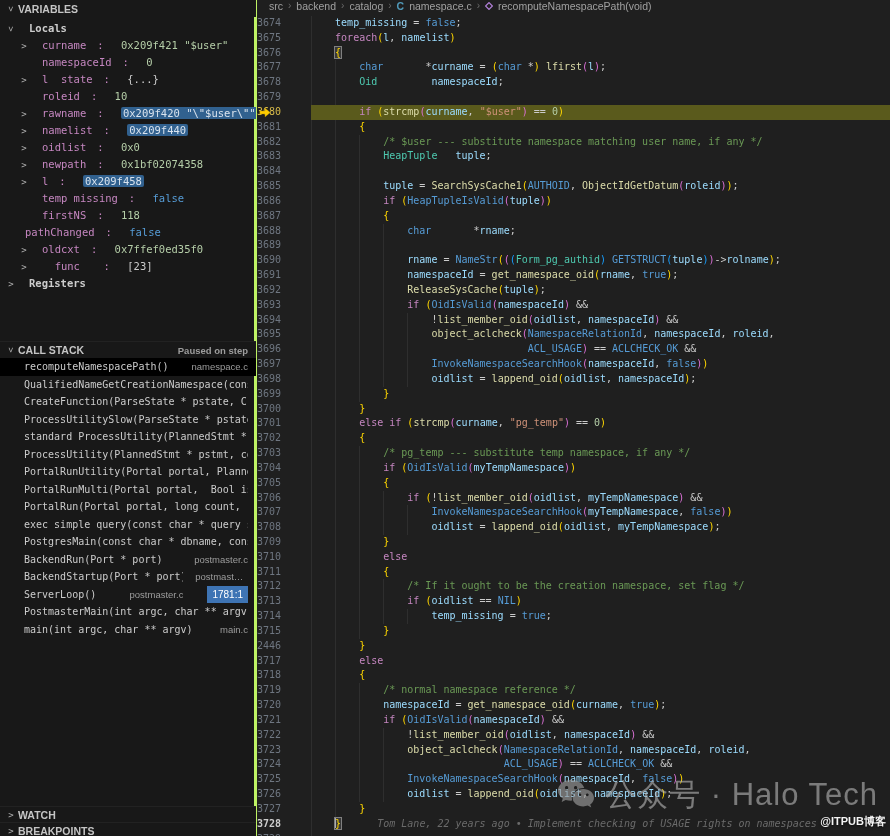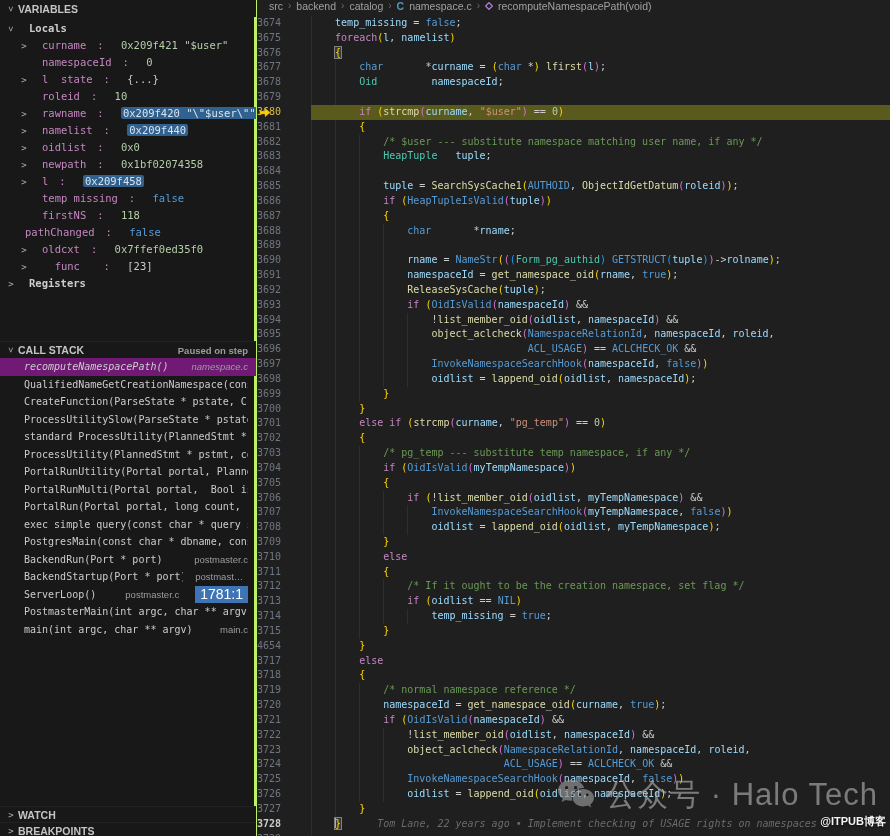--- a/index.html
+++ b/index.html
@@ -47,25 +47,25 @@
     font-family:"DejaVu Sans Mono",monospace; font-size:10px; color:#cccccc;
     white-space:pre; overflow:hidden;
   }
   .frame .fn { overflow:hidden; flex:0 1 auto; }
   .frame .file {
     margin-left:auto; padding-left:12px; flex:0 1 auto;
     font-family:"Liberation Sans",sans-serif; font-size:9.5px; color:#9d9d9d;
     white-space:nowrap; overflow:hidden; text-overflow:ellipsis;
   }
   .frame .badge {
-    flex:none; margin-left:16px; background:#3e74b4; color:#ffffff;
-    font-family:"Liberation Sans",sans-serif; font-size:14px; line-height:11px;
+    flex:none; margin-left:24px; background:#3e74b4; color:#ffffff;
+    font-family:"Liberation Sans",sans-serif; font-size:10px; line-height:11px;
     border-radius:8px; padding:18px 5px;
   }
-  .frame.selected { background:#701a75;font-style:italic; }
+  .frame.selected { background:#000000; }
 
   
   .editor { position:absolute; left:257px; top:0; width:633px; height:836px; background:#1f1f1f; overflow:hidden; }
   .breadcrumb {
     display:flex; align-items:flex-start; gap:5px; height:16px; padding-left:12px;
     font-size:10.5px; color:#a0a0a0; white-space:nowrap;
   }
   .bc-sep { color:#6a6a6a; font-size:10px; }
   .c-icon { color:#519aba; font-weight:bold; font-size:10.5px; font-family:"Liberation Sans",sans-serif; }
   .m-icon { width:8px; height:8px; flex:none; }
@@ -243,21 +243,21 @@
       <div class="line"><div class="gutter">3706</div><div class="content"><span class="guide"></span><span class="guide"></span><span class="guide"></span><span class="guide"></span><span class="tk-kc">if</span><span class="tk-o"> </span><span class="tk-b1">(</span><span class="tk-o">!</span><span class="tk-f">list_member_oid</span><span class="tk-b2">(</span><span class="tk-v">oidlist</span><span class="tk-o">, </span><span class="tk-v">myTempNamespace</span><span class="tk-b2">)</span><span class="tk-o"> &amp;&amp;</span></div></div>
       <div class="line"><div class="gutter">3707</div><div class="content"><span class="guide"></span><span class="guide"></span><span class="guide"></span><span class="guide"></span><span class="guide"></span><span class="tk-k">InvokeNamespaceSearchHook</span><span class="tk-b2">(</span><span class="tk-v">myTempNamespace</span><span class="tk-o">, </span><span class="tk-k">false</span><span class="tk-b2">)</span><span class="tk-b1">)</span></div></div>
       <div class="line"><div class="gutter">3708</div><div class="content"><span class="guide"></span><span class="guide"></span><span class="guide"></span><span class="guide"></span><span class="guide"></span><span class="tk-v">oidlist</span><span class="tk-o"> = </span><span class="tk-f">lappend_oid</span><span class="tk-b1">(</span><span class="tk-v">oidlist</span><span class="tk-o">, </span><span class="tk-v">myTempNamespace</span><span class="tk-b1">)</span><span class="tk-o">;</span></div></div>
       <div class="line"><div class="gutter">3709</div><div class="content"><span class="guide"></span><span class="guide"></span><span class="guide"></span><span class="tk-b1">}</span></div></div>
       <div class="line"><div class="gutter">3710</div><div class="content"><span class="guide"></span><span class="guide"></span><span class="guide"></span><span class="tk-kc">else</span></div></div>
       <div class="line"><div class="gutter">3711</div><div class="content"><span class="guide"></span><span class="guide"></span><span class="guide"></span><span class="tk-b1">{</span></div></div>
       <div class="line"><div class="gutter">3712</div><div class="content"><span class="guide"></span><span class="guide"></span><span class="guide"></span><span class="guide"></span><span class="tk-c">/* If it ought to be the creation namespace, set flag */</span></div></div>
       <div class="line"><div class="gutter">3713</div><div class="content"><span class="guide"></span><span class="guide"></span><span class="guide"></span><span class="guide"></span><span class="tk-kc">if</span><span class="tk-o"> </span><span class="tk-b1">(</span><span class="tk-v">oidlist</span><span class="tk-o"> == </span><span class="tk-k">NIL</span><span class="tk-b1">)</span></div></div>
       <div class="line"><div class="gutter">3714</div><div class="content"><span class="guide"></span><span class="guide"></span><span class="guide"></span><span class="guide"></span><span class="guide"></span><span class="tk-v">temp_missing</span><span class="tk-o"> = </span><span class="tk-k">true</span><span class="tk-o">;</span></div></div>
       <div class="line"><div class="gutter">3715</div><div class="content"><span class="guide"></span><span class="guide"></span><span class="guide"></span><span class="tk-b1">}</span></div></div>
-      <div class="line"><div class="gutter">4654</div><div class="content"><span class="guide"></span><span class="guide"></span><span class="tk-b1">}</span></div></div>
+      <div class="line"><div class="gutter">2446</div><div class="content"><span class="guide"></span><span class="guide"></span><span class="tk-b1">}</span></div></div>
       <div class="line"><div class="gutter">3717</div><div class="content"><span class="guide"></span><span class="guide"></span><span class="tk-kc">else</span></div></div>
       <div class="line"><div class="gutter">3718</div><div class="content"><span class="guide"></span><span class="guide"></span><span class="tk-b1">{</span></div></div>
       <div class="line"><div class="gutter">3719</div><div class="content"><span class="guide"></span><span class="guide"></span><span class="guide"></span><span class="tk-c">/* normal namespace reference */</span></div></div>
       <div class="line"><div class="gutter">3720</div><div class="content"><span class="guide"></span><span class="guide"></span><span class="guide"></span><span class="tk-v">namespaceId</span><span class="tk-o"> = </span><span class="tk-f">get_namespace_oid</span><span class="tk-b1">(</span><span class="tk-v">curname</span><span class="tk-o">, </span><span class="tk-k">true</span><span class="tk-b1">)</span><span class="tk-o">;</span></div></div>
       <div class="line"><div class="gutter">3721</div><div class="content"><span class="guide"></span><span class="guide"></span><span class="guide"></span><span class="tk-kc">if</span><span class="tk-o"> </span><span class="tk-b1">(</span><span class="tk-k">OidIsValid</span><span class="tk-b2">(</span><span class="tk-v">namespaceId</span><span class="tk-b2">)</span><span class="tk-o"> &amp;&amp;</span></div></div>
       <div class="line"><div class="gutter">3722</div><div class="content"><span class="guide"></span><span class="guide"></span><span class="guide"></span><span class="guide"></span><span class="tk-o">!</span><span class="tk-f">list_member_oid</span><span class="tk-b2">(</span><span class="tk-v">oidlist</span><span class="tk-o">, </span><span class="tk-v">namespaceId</span><span class="tk-b2">)</span><span class="tk-o"> &amp;&amp;</span></div></div>
       <div class="line"><div class="gutter">3723</div><div class="content"><span class="guide"></span><span class="guide"></span><span class="guide"></span><span class="guide"></span><span class="tk-f">object_aclcheck</span><span class="tk-b2">(</span><span class="tk-k">NamespaceRelationId</span><span class="tk-o">, </span><span class="tk-v">namespaceId</span><span class="tk-o">, </span><span class="tk-v">roleid</span><span class="tk-o">,</span></div></div>
       <div class="line"><div class="gutter">3724</div><div class="content"><span class="guide"></span><span class="guide"></span><span class="guide"></span><span class="guide"></span><span class="pad" style="width: 16ch;"></span><span class="tk-k">ACL_USAGE</span><span class="tk-b2">)</span><span class="tk-o"> == </span><span class="tk-k">ACLCHECK_OK</span><span class="tk-o"> &amp;&amp;</span></div></div>
       <div class="line"><div class="gutter">3725</div><div class="content"><span class="guide"></span><span class="guide"></span><span class="guide"></span><span class="guide"></span><span class="tk-k">InvokeNamespaceSearchHook</span><span class="tk-b2">(</span><span class="tk-v">namespaceId</span><span class="tk-o">, </span><span class="tk-k">false</span><span class="tk-b2">)</span><span class="tk-b1">)</span></div></div>
       <div class="line"><div class="gutter">3726</div><div class="content"><span class="guide"></span><span class="guide"></span><span class="guide"></span><span class="guide"></span><span class="tk-v">oidlist</span><span class="tk-o"> = </span><span class="tk-f">lappend_oid</span><span class="tk-b1">(</span><span class="tk-v">oidlist</span><span class="tk-o">, </span><span class="tk-v">namespaceId</span><span class="tk-b1">)</span><span class="tk-o">;</span></div></div>

